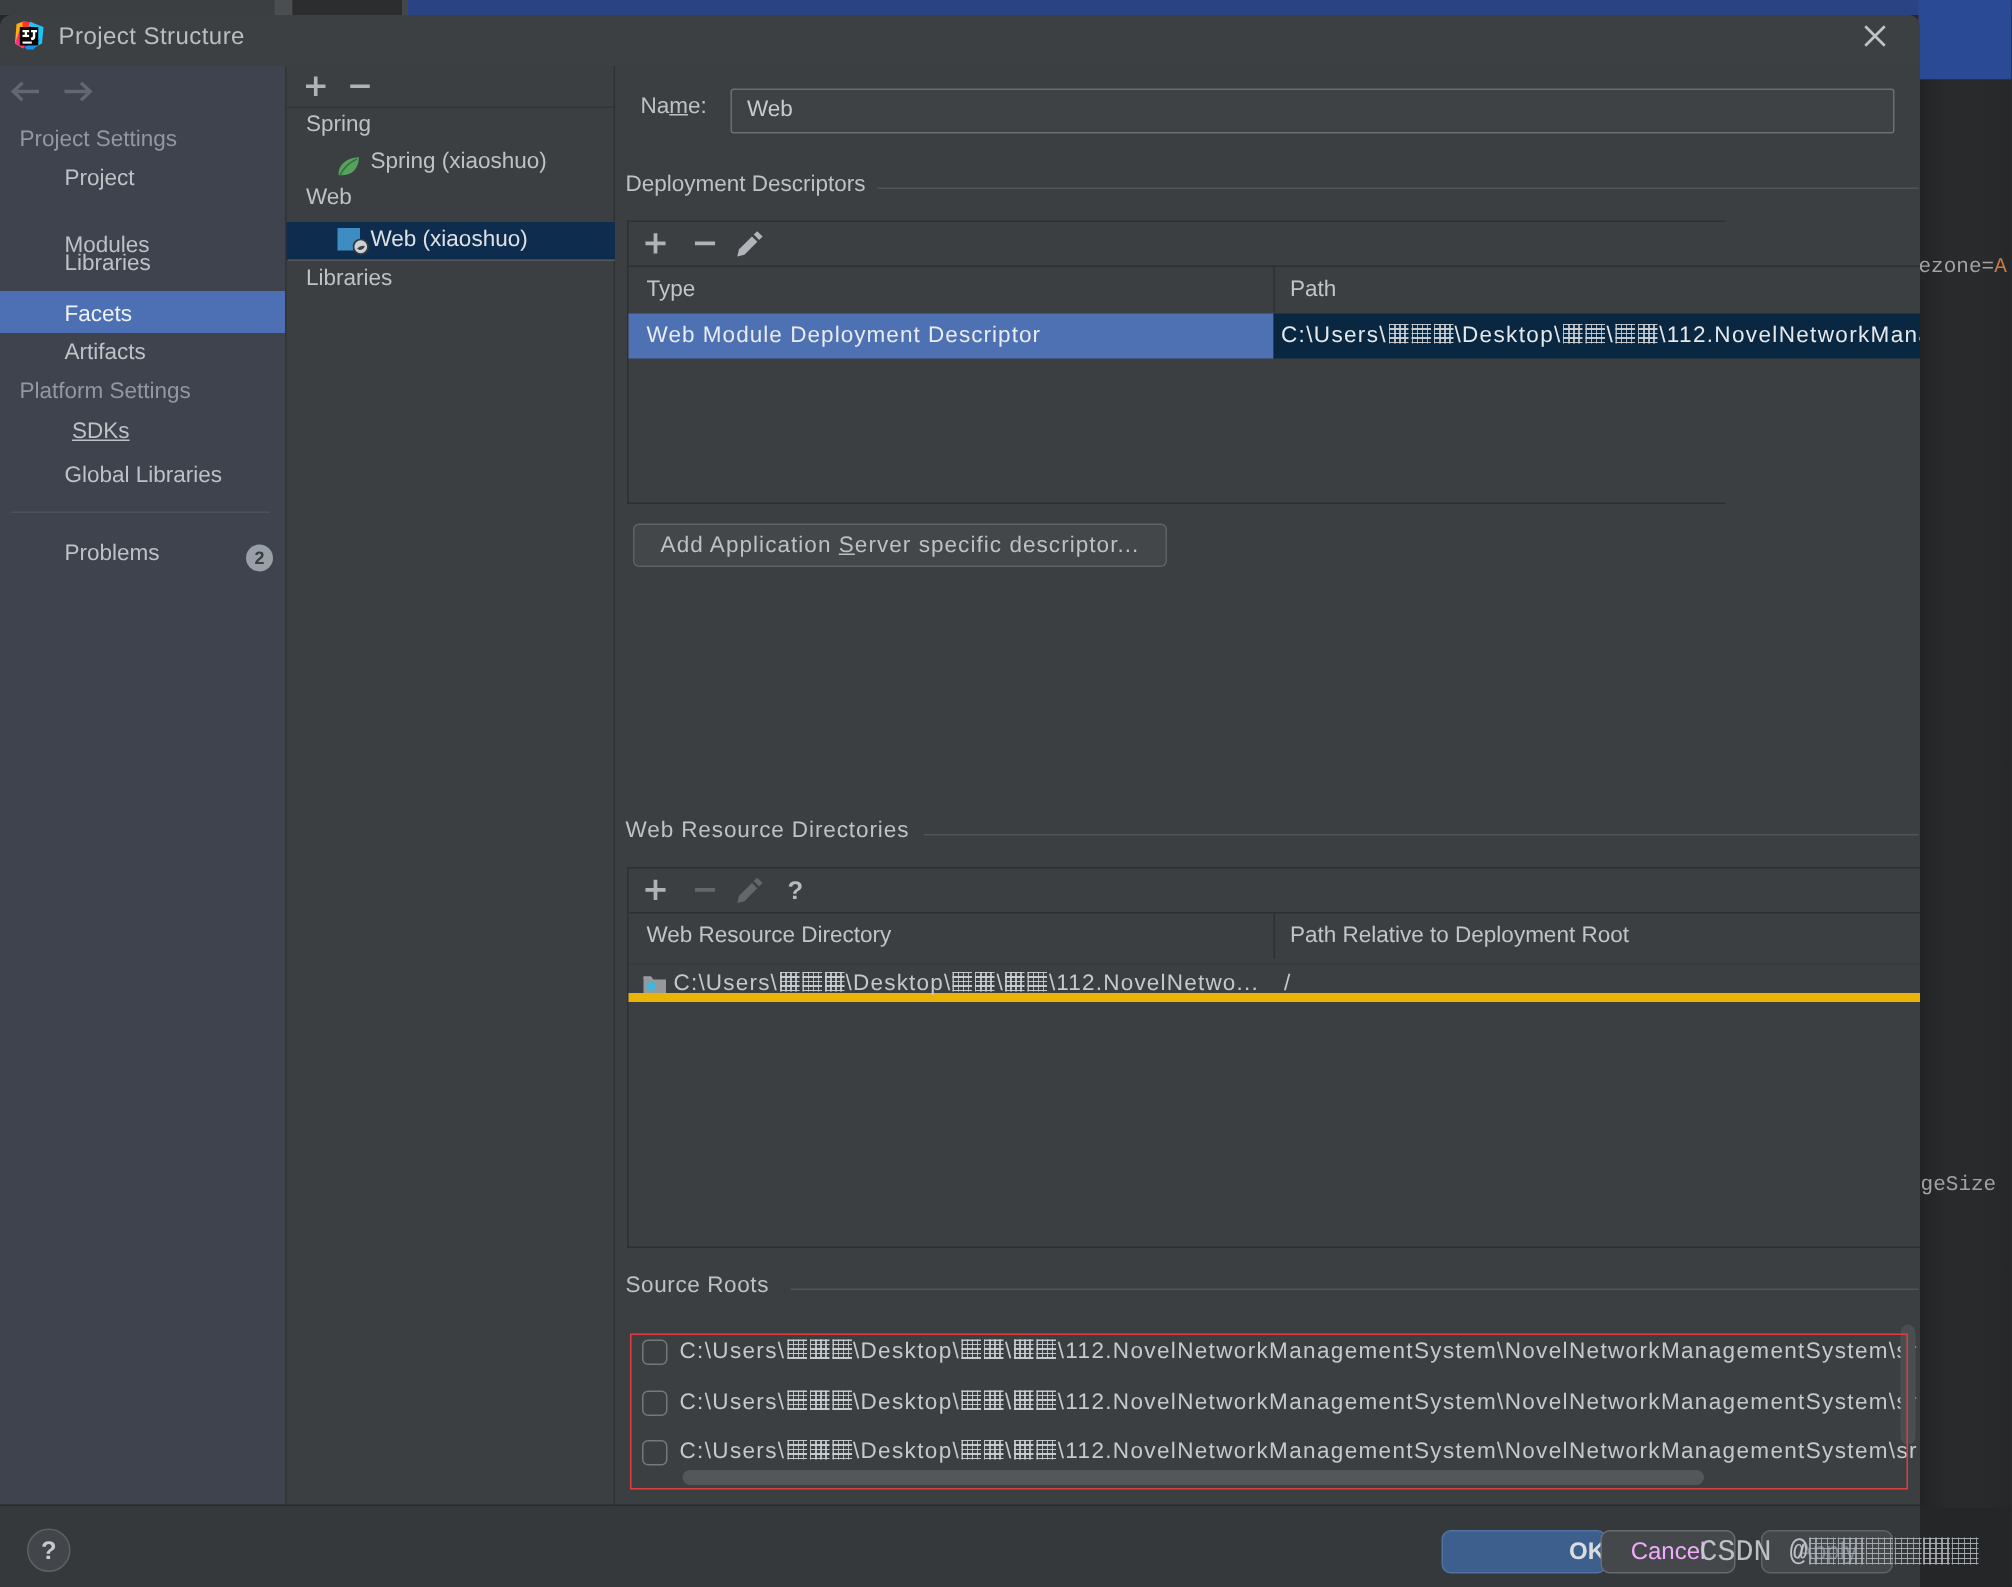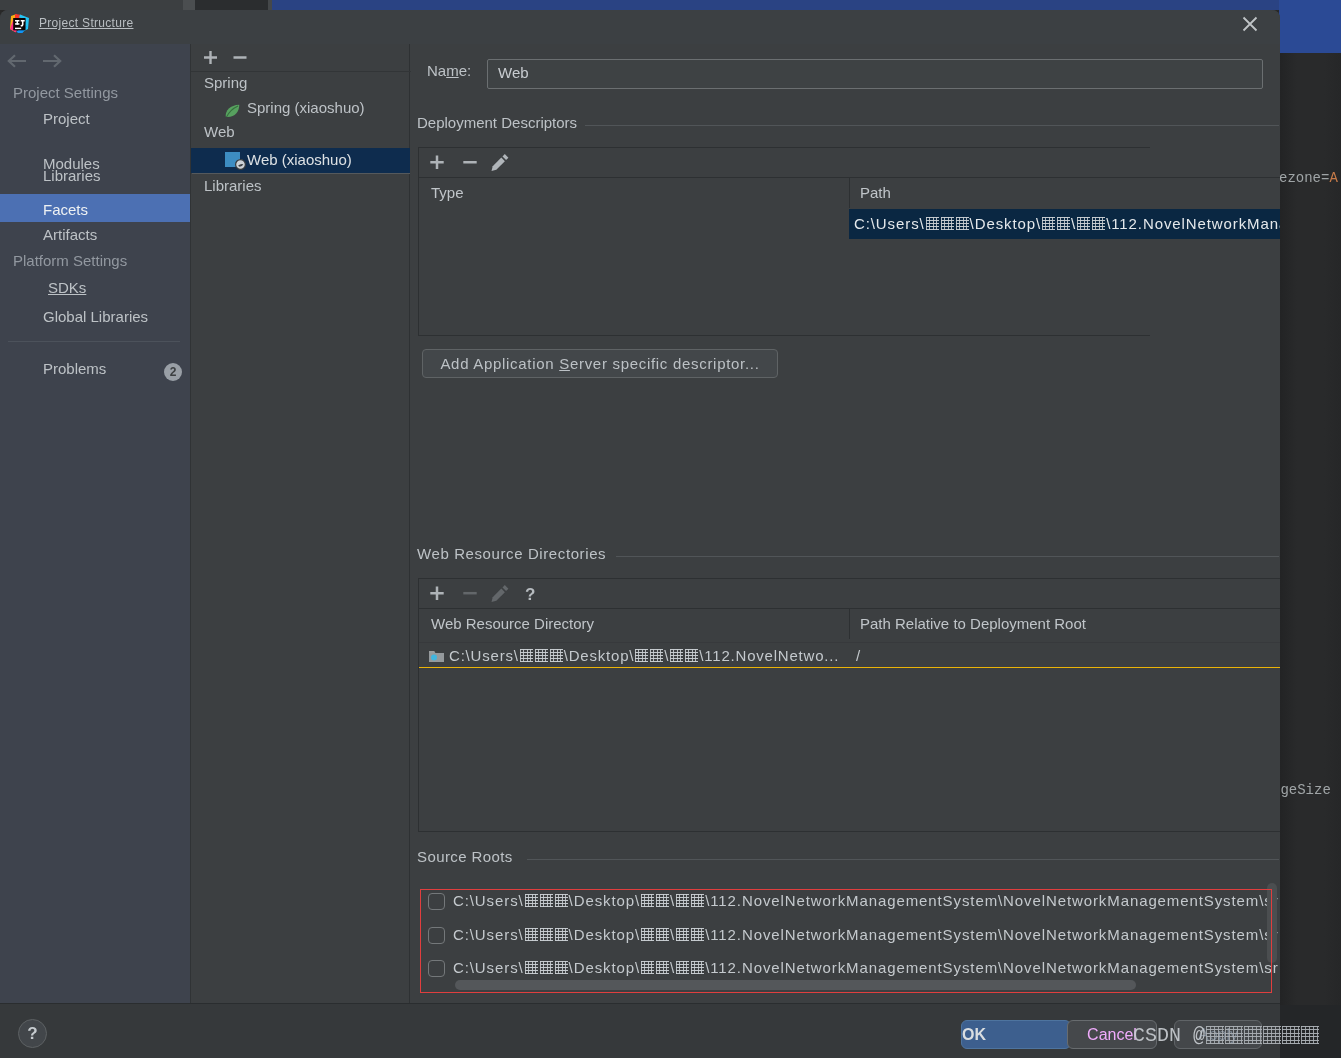--- a/index.html
+++ b/index.html
@@ -41,21 +41,21 @@
         <polygon points="1,16 4.5,6 9.5,9 7,19.5" fill="#fe2e83"></polygon>
         <polygon points="11,1.5 20,5 19,16 12.5,19.5 7.5,18.5 16,14 16.5,6 10,4.5" fill="#22c3f3"></polygon>
         <polygon points="7.5,18.5 18,13 13.5,20 9,20" fill="#1095f7"></polygon>
         <rect x="4.2" y="5" width="12.3" height="12.3" fill="#0c0505"></rect>
         <rect x="6" y="7" width="4.4" height="1.5" fill="#fff"></rect>
         <rect x="7.5" y="7" width="1.5" height="4.7" fill="#fff"></rect>
         <rect x="6" y="10.2" width="4.4" height="1.5" fill="#fff"></rect>
         <path d="M11.7 7 h4 v1.5 h-1.2 v3.2 q0 2 -2.5 2.1 l-0.6 -1.6 q1.5 -0.1 1.5 -1 v-2.7 h-1.2 Z" fill="#fff"></path>
         <rect x="6" y="14.7" width="6.2" height="1.4" fill="#fff"></rect>
       </svg>
-      <div class="abs" style="left:39px;top:6px;font-size:12px;letter-spacing:0.3px;color:#b9bec2;text-decoration:underline;">Project Structure</div>
+      <div class="abs" style="left:39px;top:6px;font-size:16px;letter-spacing:0.3px;color:#b9bec2;">Project Structure</div>
       <svg class="abs" style="left:1238px;top:2px" width="24" height="24" viewBox="0 0 24 24">
         <path d="M5.5 5.5 L18.5 18.5 M18.5 5.5 L5.5 18.5" stroke="#c0c4c7" stroke-width="1.8"></path>
       </svg>
     </div>
 
     <div class="abs" id="sidebar" style="left:0;top:34px;width:190px;height:959px;background:#3e434d;">
       <svg class="abs" style="left:7px;top:8px" width="60" height="18" viewBox="0 0 60 18">
         <path d="M19 9 H2 M8 3.2 L1.8 9 L8 14.8" stroke="#62686f" stroke-width="2.2" fill="none"></path>
         <path d="M36 9 H53 M47 3.2 L53.2 9 L47 14.8" stroke="#62686f" stroke-width="2.2" fill="none"></path>
       </svg>
@@ -111,20 +111,23 @@
         <svg class="abs" style="left:10px;top:5px" width="110" height="19" viewBox="0 0 110 19">
           <path d="M8 2.5 V16 M1.3 9.2 H14.7" stroke="#aeb3b7" stroke-width="2.5"></path>
           <path d="M34.3 9.2 H47.7" stroke="#aeb3b7" stroke-width="2.5"></path>
           <path d="M62.5 18 l1.2 -4.8 l8.6 -8.6 l3.6 3.6 l-8.6 8.6 Z" fill="#b0b5b9"></path>
           <path d="M73.5 3.4 l2.3 -2.3 l3.6 3.6 l-2.3 2.3 Z" fill="#b0b5b9"></path>
         </svg>
         <div class="abs" style="left:0;top:29px;width:862px;height:1px;background:#2d3032;"></div>
         <div class="abs" style="left:12px;top:36px;color:#c0c5c9;">Type</div>
         <div class="abs" style="left:441px;top:36px;color:#c0c5c9;">Path</div>
         <div class="abs" style="left:430px;top:30px;width:1px;height:30px;background:#2d3032;"></div>
+        <div class="abs" style="left:0;top:61px;width:430px;height:30px;background:#4e71b4;">
+          <div class="abs" style="left:12px;top:6px;letter-spacing:0.7px;color:#e8ecef;">Web Module Deployment Descriptor</div>
+        </div>
         <div class="abs" style="left:430px;top:61px;width:432px;height:30px;background:#0a2742;overflow:hidden;">
           <div class="abs ls" style="left:5px;top:6px;color:#e4e8eb;white-space:nowrap;">C:\Users\<span class="cj"></span><span class="cj"></span><span class="cj"></span>\Desktop\<span class="cj"></span><span class="cj"></span>\<span class="cj"></span><span class="cj"></span>\112.NovelNetworkManagementSystem</div>
         </div>
       </div>
 
       <button class="abs" style="left:11px;top:305px;width:356px;height:29px;background:#43474a;border:1px solid #5f6365;border-radius:4px;color:#bcc1c5;font-family:Liberation Sans, sans-serif;font-size:15px;letter-spacing:0.7px;">Add Application <u>S</u>erver specific descriptor...</button>
 
       <div class="abs" style="left:6px;top:501px;letter-spacing:0.6px;">Web Resource Directories</div>
       <div class="abs" style="left:205px;top:512px;width:663px;height:1px;background:#515558;"></div>
 
@@ -133,21 +136,21 @@
           <path d="M8 2.5 V16 M1.3 9.2 H14.7" stroke="#aeb3b7" stroke-width="2.5"></path>
           <path d="M34.3 9.2 H47.7" stroke="#63676a" stroke-width="2.5"></path>
           <path d="M62.5 18 l1.2 -4.8 l8.6 -8.6 l3.6 3.6 l-8.6 8.6 Z" fill="#63676a"></path>
           <path d="M73.5 3.4 l2.3 -2.3 l3.6 3.6 l-2.3 2.3 Z" fill="#63676a"></path>
           <text x="96" y="15.5" font-size="17" fill="#b6bbbf" font-weight="bold" font-family="Liberation Sans">?</text>
         </svg>
         <div class="abs" style="left:0;top:29px;width:862px;height:1px;background:#2d3032;"></div>
         <div class="abs" style="left:12px;top:36px;color:#c0c5c9;">Web Resource Directory</div>
         <div class="abs" style="left:441px;top:36px;color:#c0c5c9;">Path Relative to Deployment Root</div>
         <div class="abs" style="left:430px;top:30px;width:1px;height:30px;background:#2d3032;"></div>
-        <div class="abs" style="left:0;top:63px;width:862px;height:26px;border-top:1px solid #37393c;border-bottom:1px solid #eab308;box-sizing:border-box;">
+        <div class="abs" style="left:0;top:63px;width:862px;height:26px;border-top:1px solid #37393c;border-bottom:6px solid #eab308;box-sizing:border-box;">
           <svg class="abs" style="left:9px;top:5px" width="17" height="16" viewBox="0 0 17 16">
             <path d="M1 3 h5 l1.5 2 H16 v9 H1 Z" fill="#94999c"></path>
             <path d="M1 3 h5 l1 1.5 H1 Z" fill="#9b9ea0"></path>
             <circle cx="6" cy="9.5" r="3" fill="#40b6e0"></circle>
           </svg>
           <div class="abs" style="letter-spacing:0.8px;left:30px;top:4px;white-space:nowrap;overflow:hidden;width:398px;color:#c4c9cd;">C:\Users\<span class="cj"></span><span class="cj"></span><span class="cj"></span>\Desktop\<span class="cj"></span><span class="cj"></span>\<span class="cj"></span><span class="cj"></span>\112.NovelNetwo...</div>
           <div class="abs" style="left:437px;top:4px;color:#c4c9cd;">/</div>
         </div>
       </div>
 
@@ -162,20 +165,20 @@
         <div class="abs" style="left:8px;top:73px;width:15px;height:15px;background:transparent;border:1.5px solid #74787a;border-radius:4px;"></div>
         <div class="abs ls" style="left:33px;top:72px;white-space:nowrap;color:#c4c9cd;">C:\Users\<span class="cj"></span><span class="cj"></span><span class="cj"></span>\Desktop\<span class="cj"></span><span class="cj"></span>\<span class="cj"></span><span class="cj"></span>\112.NovelNetworkManagementSystem\NovelNetworkManagementSystem\sr</div>
         <div class="abs" style="left:35px;top:93px;width:681px;height:10px;background:#54575a;border-radius:5px;"></div>
       </div>
       <div class="abs" style="left:856px;top:839px;width:10px;height:80px;background:#4b4e50;border-radius:5px;"></div>
       <div class="abs" style="left:9px;top:845px;width:852px;height:104px;border:1px solid #e03e3e;box-sizing:border-box;"></div>
     </div>
 
     <div class="abs" id="footer" style="left:0;top:993px;width:1280px;height:55px;background:#36393b;border-top:1px solid #2a2d2f;box-sizing:border-box;">
       <div class="abs" style="left:18px;top:15px;width:29px;height:29px;border-radius:50%;background:#42464a;border:1px solid #5d6163;box-sizing:border-box;color:#c6cbcf;text-align:center;line-height:27px;font-size:17px;font-weight:bold;">?</div>
-      <div class="abs" style="left:961px;top:16px;width:110px;height:29px;background:#3d5f8e;border:1px solid #4e749f;border-radius:6px;box-sizing:border-box;color:#d9dde0;text-align:left;line-height:27px;font-weight:bold;font-size:16px;">OK</div>
+      <div class="abs" style="left:961px;top:16px;width:110px;height:29px;background:#3d5f8e;border:1px solid #4e749f;border-radius:6px;box-sizing:border-box;color:#d9dde0;text-align:right;line-height:27px;font-weight:bold;font-size:16px;">OK</div>
       <div class="abs" style="left:1067px;top:16px;width:90px;height:29px;background:#45484b;border:1px solid #686c6f;border-radius:6px;box-sizing:border-box;color:#f0abfc;text-align:center;line-height:27px;font-size:16px;">Cancel</div>
       <div class="abs" style="left:1174px;top:16px;width:88px;height:29px;background:#44474a;border:1px solid #606467;border-radius:6px;box-sizing:border-box;color:#7c8793;text-align:center;line-height:27px;font-size:16px;">Apply</div>
     </div>
   </div>
 
   <div class="abs" style="left:1133px;top:1024px;font-size:20px;color:rgba(200,204,208,0.92);white-space:nowrap;font-family:Liberation Mono, monospace;">CSDN @<span class="cjw"></span><span class="cjw"></span><span class="cjw"></span><span class="cjw"></span><span class="cjw"></span><span class="cjw"></span></div>
 </div>
 
 </body></html>

